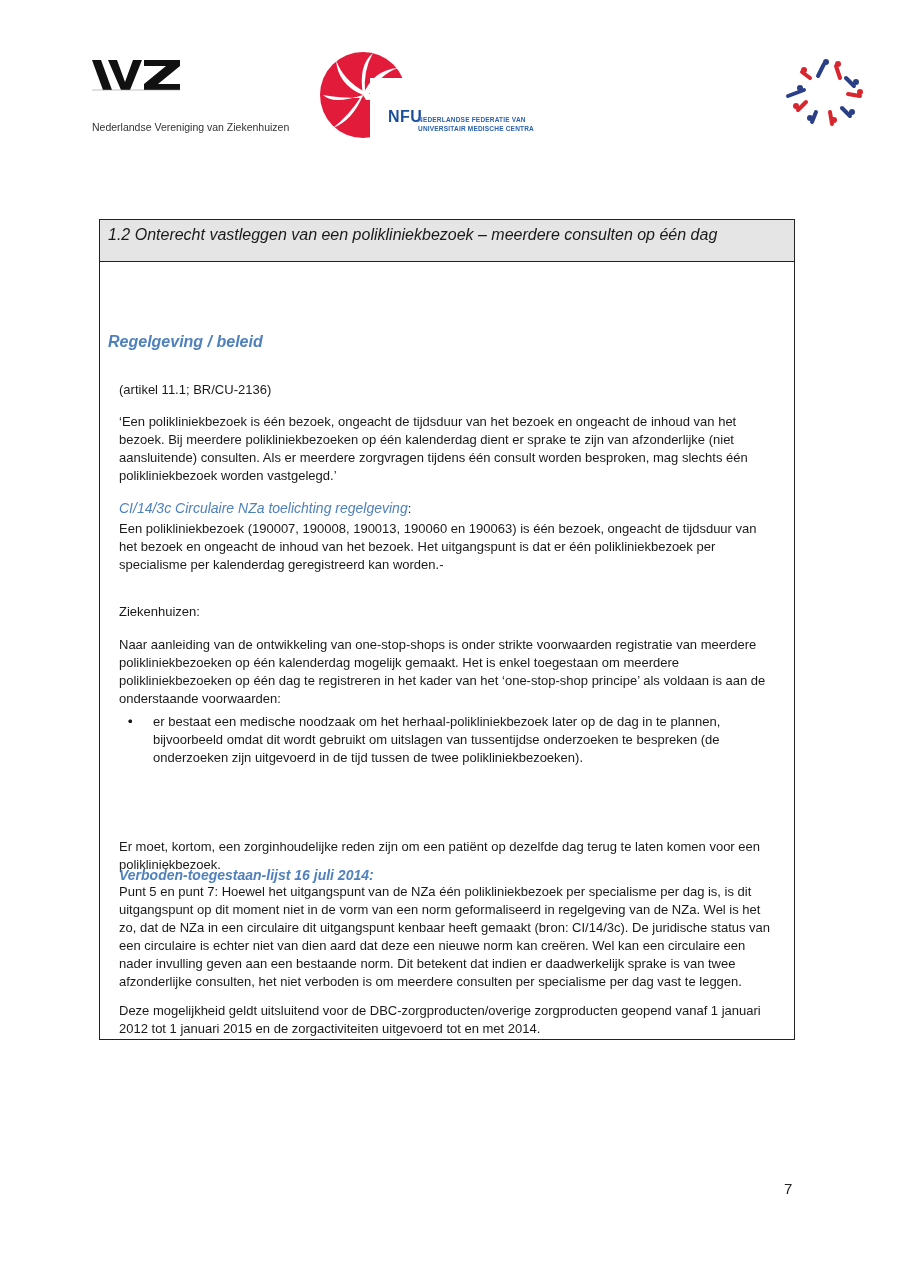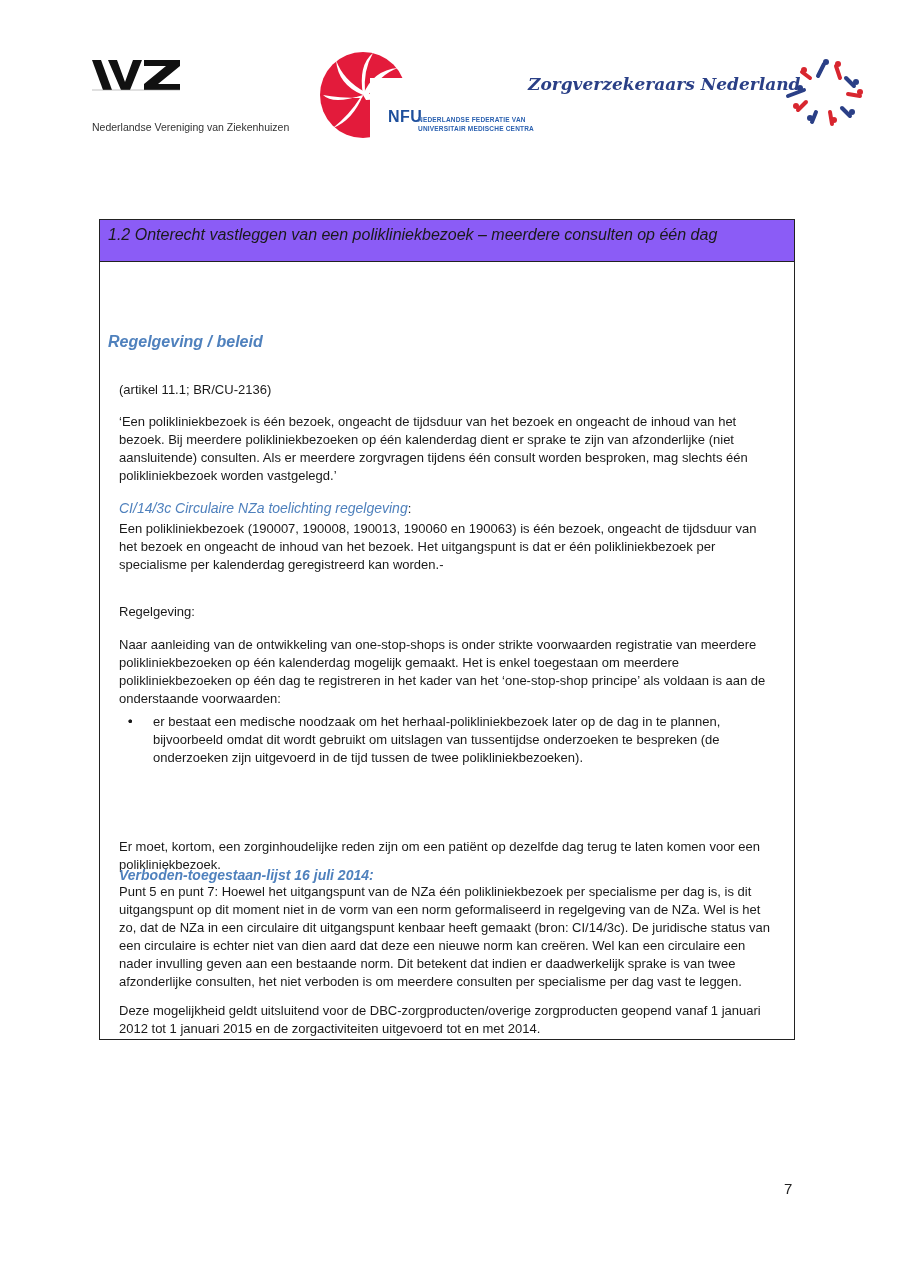--- a/index.html
+++ b/index.html
@@ -18,21 +18,21 @@
   .logo-nfu .nfu-sub2 { top: 75px; }
 
   .logo-zn { position: absolute; left: 528px; top: 58px; width: 340px; height: 70px; }
   .logo-zn .zn-text { position: absolute; left: 0; top: 16px; font-family: "DejaVu Serif", serif; font-style: italic; font-weight: bold; font-size: 17px; color: #2a3f86; white-space: nowrap; }
   .logo-zn svg { position: absolute; left: 256px; top: 0; }
 
   
   .box { position: absolute; left: 99px; top: 219px; width: 696px; height: 821px;
          border: 1px solid #222; box-sizing: border-box; }
   .box-header { position: absolute; left: 0; top: 0; right: 0; height: 41px;
-                background: #8b5cf6; border-bottom: 1px solid #222; }
+                background: #e5e5e5; border-bottom: 1px solid #222; }
   .box-header .title { position: absolute; left: 8px; top: 6px; font-size: 16px; font-style: italic; color: #1a1a1a; white-space: nowrap; }
   .summary { position: absolute; left: 0; top: 41px; right: 0; height: 71px; border-bottom: 1px solid #222; }
   .summary p { margin: 0; position: absolute; left: 8px; top: 2px; right: 10px; font-size: 13px; line-height: 18px; }
 
   .content { position: absolute; left: 8px; top: 113px; right: 12px; font-size: 13px; line-height: 18px; }
   .content p { margin: 11px; }
   .section-title { color: #4f81bd; font-style: italic; font-weight: bold; font-size: 16px; position: absolute; top: 0; left: 0; }
   .sub-title { color: #4f81bd; font-style: italic; font-size: 14px; }
   .abs { position: absolute; left: 0; right: 0; }
   ul.bullets { list-style: none; margin: 0; padding: 0; }
@@ -66,21 +66,20 @@
       <path d="M45 45 Q40 15 55 3 Q45 20 47 44 Z"></path>
     </g>
     <rect x="52" y="28" width="38" height="62" fill="#ffffff"></rect>
   </svg>
   <div class="nfu-text">NFU</div>
   <div class="nfu-sub1">NEDERLANDSE FEDERATIE VAN</div>
   <div class="nfu-sub2">UNIVERSITAIR MEDISCHE CENTRA</div>
 </div>
 
 <div class="logo-zn">
-  <div class="zn-text">Zorgverzekeraars Nederland</div>
   <svg width="80" height="70" viewBox="0 0 80 70">
     <g stroke-width="4" stroke-linecap="round">
       <line x1="40" y1="6" x2="34" y2="18" stroke="#2a3f86"></line>
       <line x1="52" y1="8" x2="56" y2="20" stroke="#d8262f"></line>
       <line x1="62" y1="20" x2="70" y2="28" stroke="#2a3f86"></line>
       <line x1="64" y1="36" x2="76" y2="38" stroke="#d8262f"></line>
       <line x1="58" y1="50" x2="66" y2="58" stroke="#2a3f86"></line>
       <line x1="46" y1="54" x2="48" y2="66" stroke="#d8262f"></line>
       <line x1="32" y1="54" x2="28" y2="64" stroke="#2a3f86"></line>
       <line x1="22" y1="44" x2="14" y2="52" stroke="#d8262f"></line>
@@ -111,21 +110,21 @@
     <div class="section-title">Regelgeving / beleid</div>
 
     <p class="abs" style="top:37px">(artikel 11.1; BR/CU-2136)</p>
 
     <p class="abs" style="top:69px">‘Een polikliniekbezoek is één bezoek, ongeacht de tijdsduur van het bezoek en ongeacht de inhoud van het bezoek. Bij meerdere polikliniekbezoeken op één kalenderdag dient er sprake te zijn van afzonderlijke (niet aansluitende) consulten. Als er meerdere zorgvragen tijdens één consult worden besproken, mag slechts één polikliniekbezoek worden vastgelegd.’</p>
 
     <p class="abs" style="top:155px"><span class="sub-title">CI/14/3c Circulaire NZa toelichting regelgeving</span><span>:</span></p>
 
     <p class="abs" style="top:176px">Een polikliniekbezoek (190007, 190008, 190013, 190060 en 190063) is één bezoek, ongeacht de tijdsduur van het bezoek en ongeacht de inhoud van het bezoek. Het uitgangspunt is dat er één polikliniekbezoek per specialisme per kalenderdag geregistreerd kan worden.-</p>
 
-    <p class="abs" style="top:259px">Regelgeving:</p>
+    <p class="abs" style="top:259px">Ziekenhuizen:</p>
 
     <p class="abs" style="top:292px">Naar aanleiding van de ontwikkeling van one-stop-shops is onder strikte voorwaarden registratie van meerdere polikliniekbezoeken op één kalenderdag mogelijk gemaakt. Het is enkel toegestaan om meerdere polikliniekbezoeken op één dag te registreren in het kader van het ‘one-stop-shop principe’ als voldaan is aan de onderstaande voorwaarden:</p>
 
     <ul class="bullets abs" style="top:380px">
       <li><span class="dot">•</span></li>
       <li><span class="dot">•</span><span>er bestaat een medische noodzaak om het herhaal-polikliniekbezoek later op de dag in te plannen, bijvoorbeeld omdat dit wordt gebruikt om uitslagen van tussentijdse onderzoeken te bespreken (de onderzoeken zijn uitgevoerd in de tijd tussen de twee polikliniekbezoeken).</span></li>
     </ul>
 
     <p class="abs" style="top:494px">Er moet, kortom, een zorginhoudelijke reden zijn om een patiënt op dezelfde dag terug te laten komen voor een polikliniekbezoek.</p>
 

